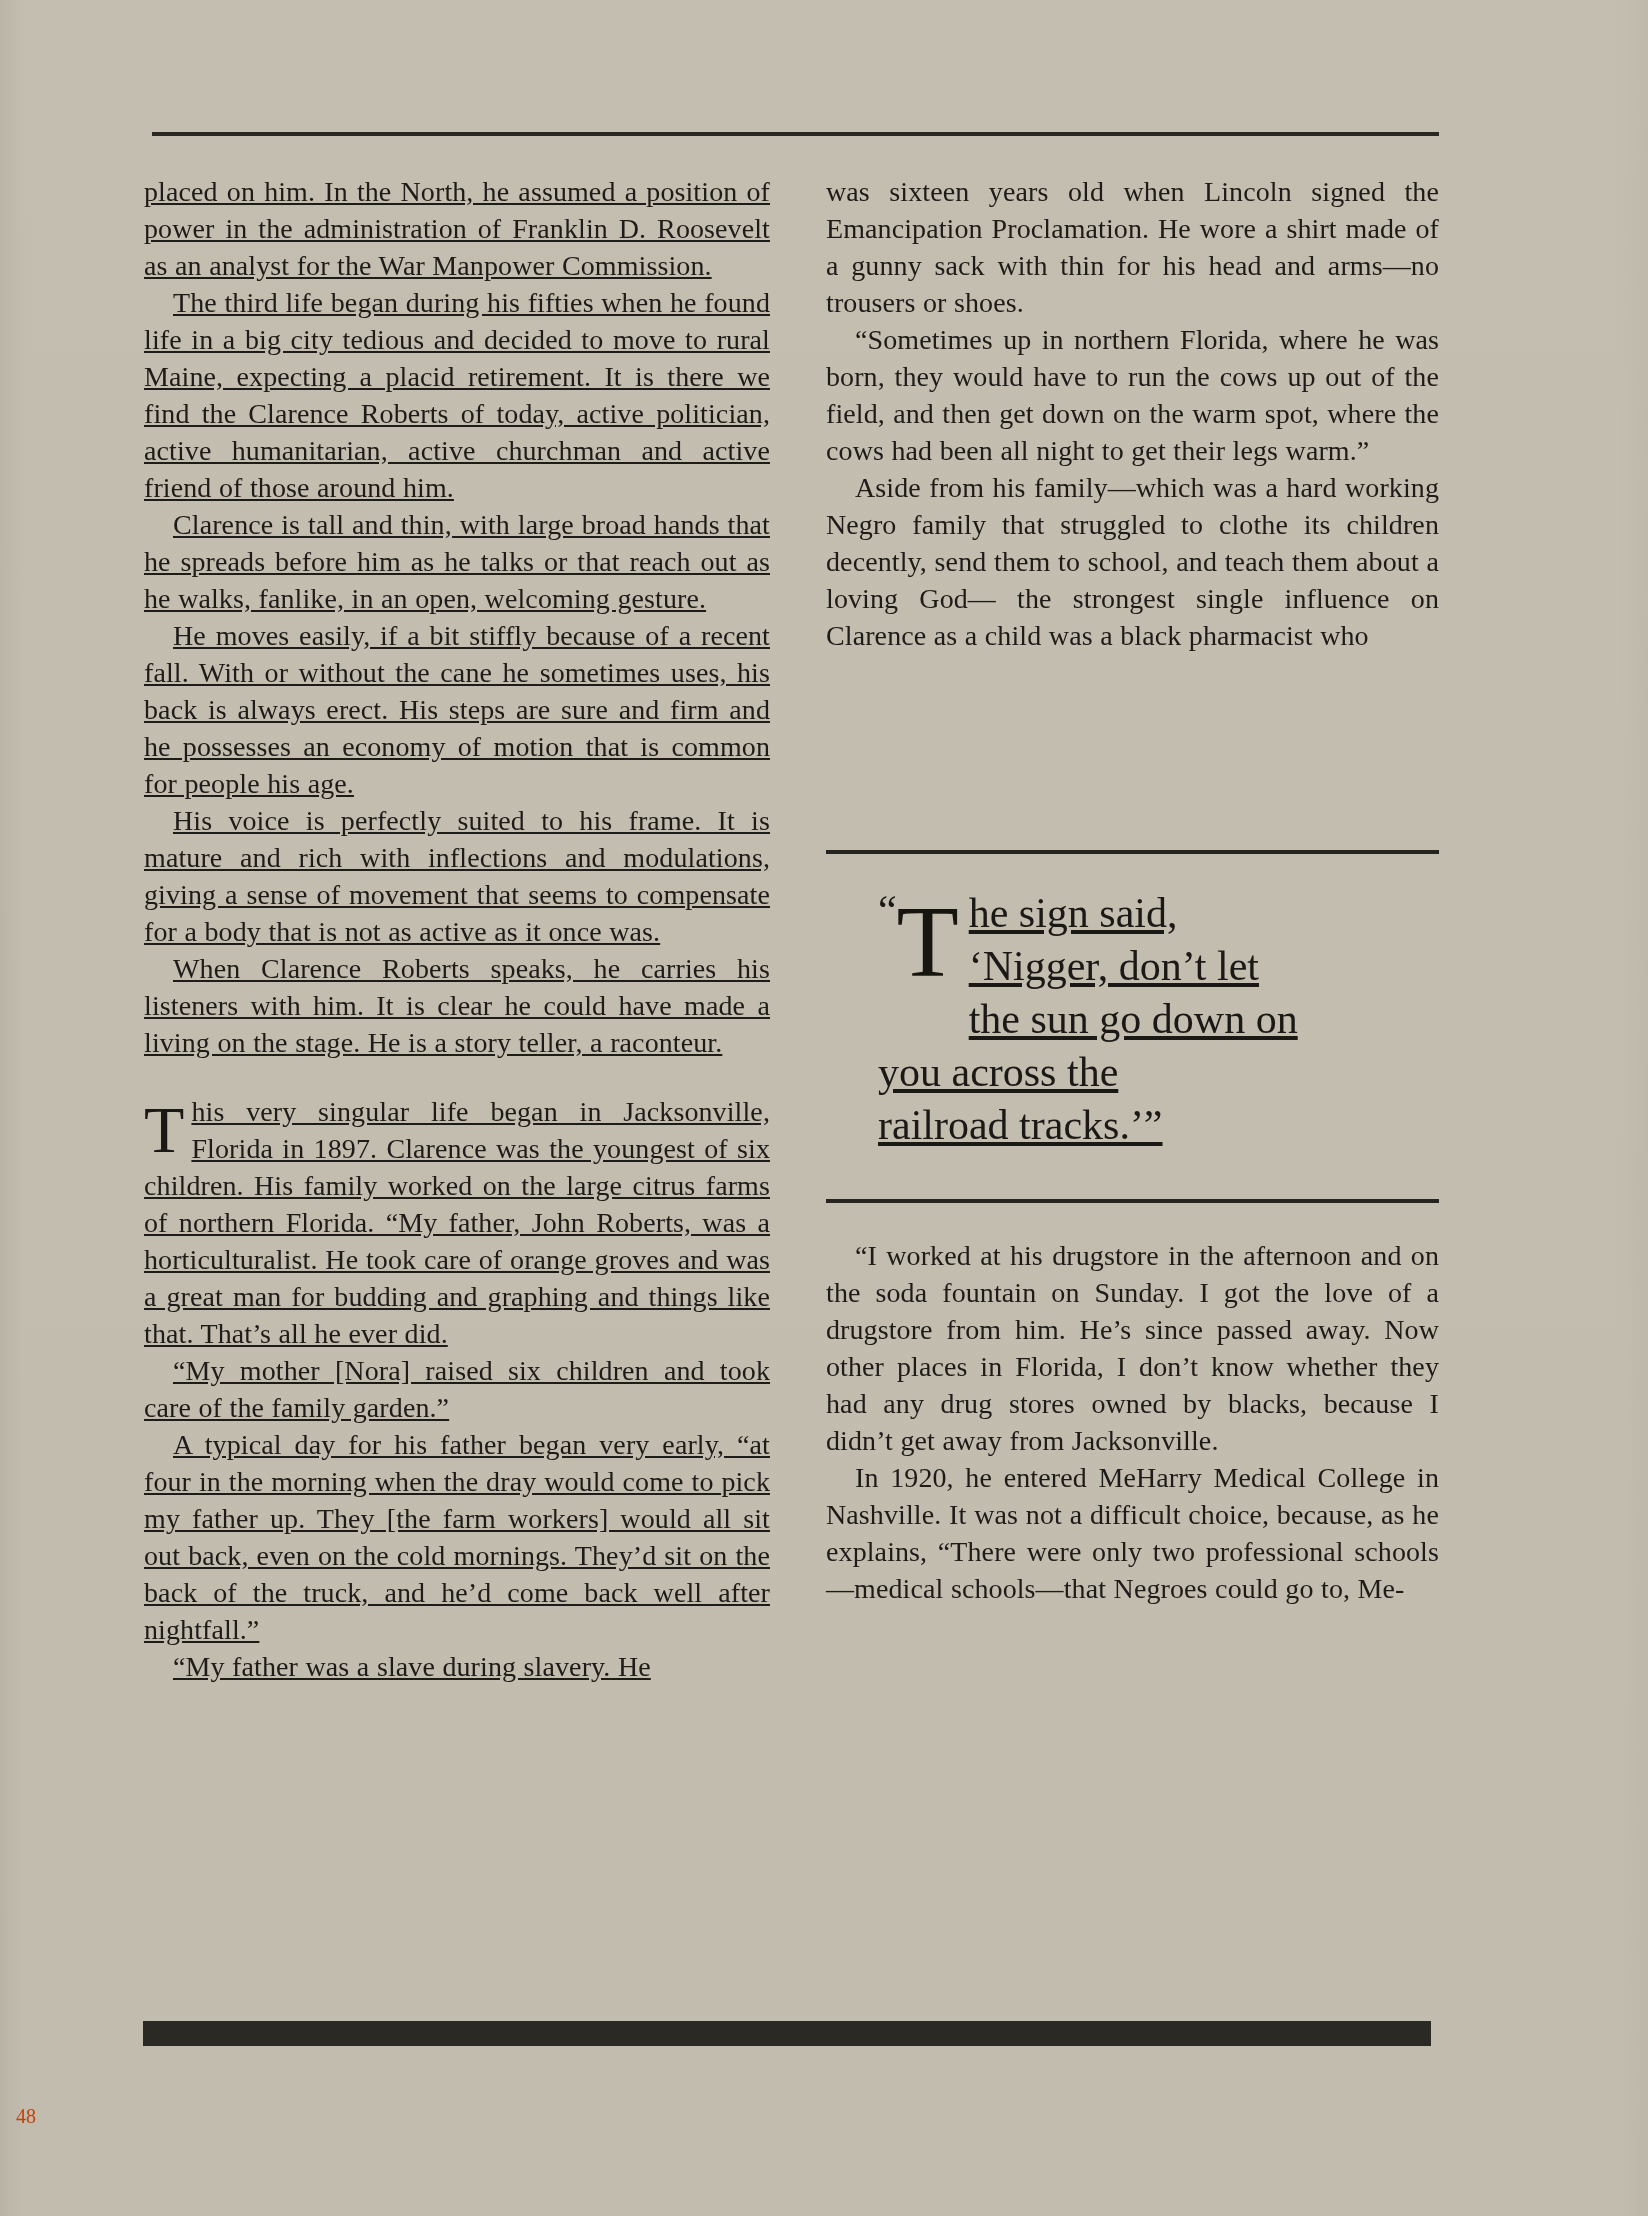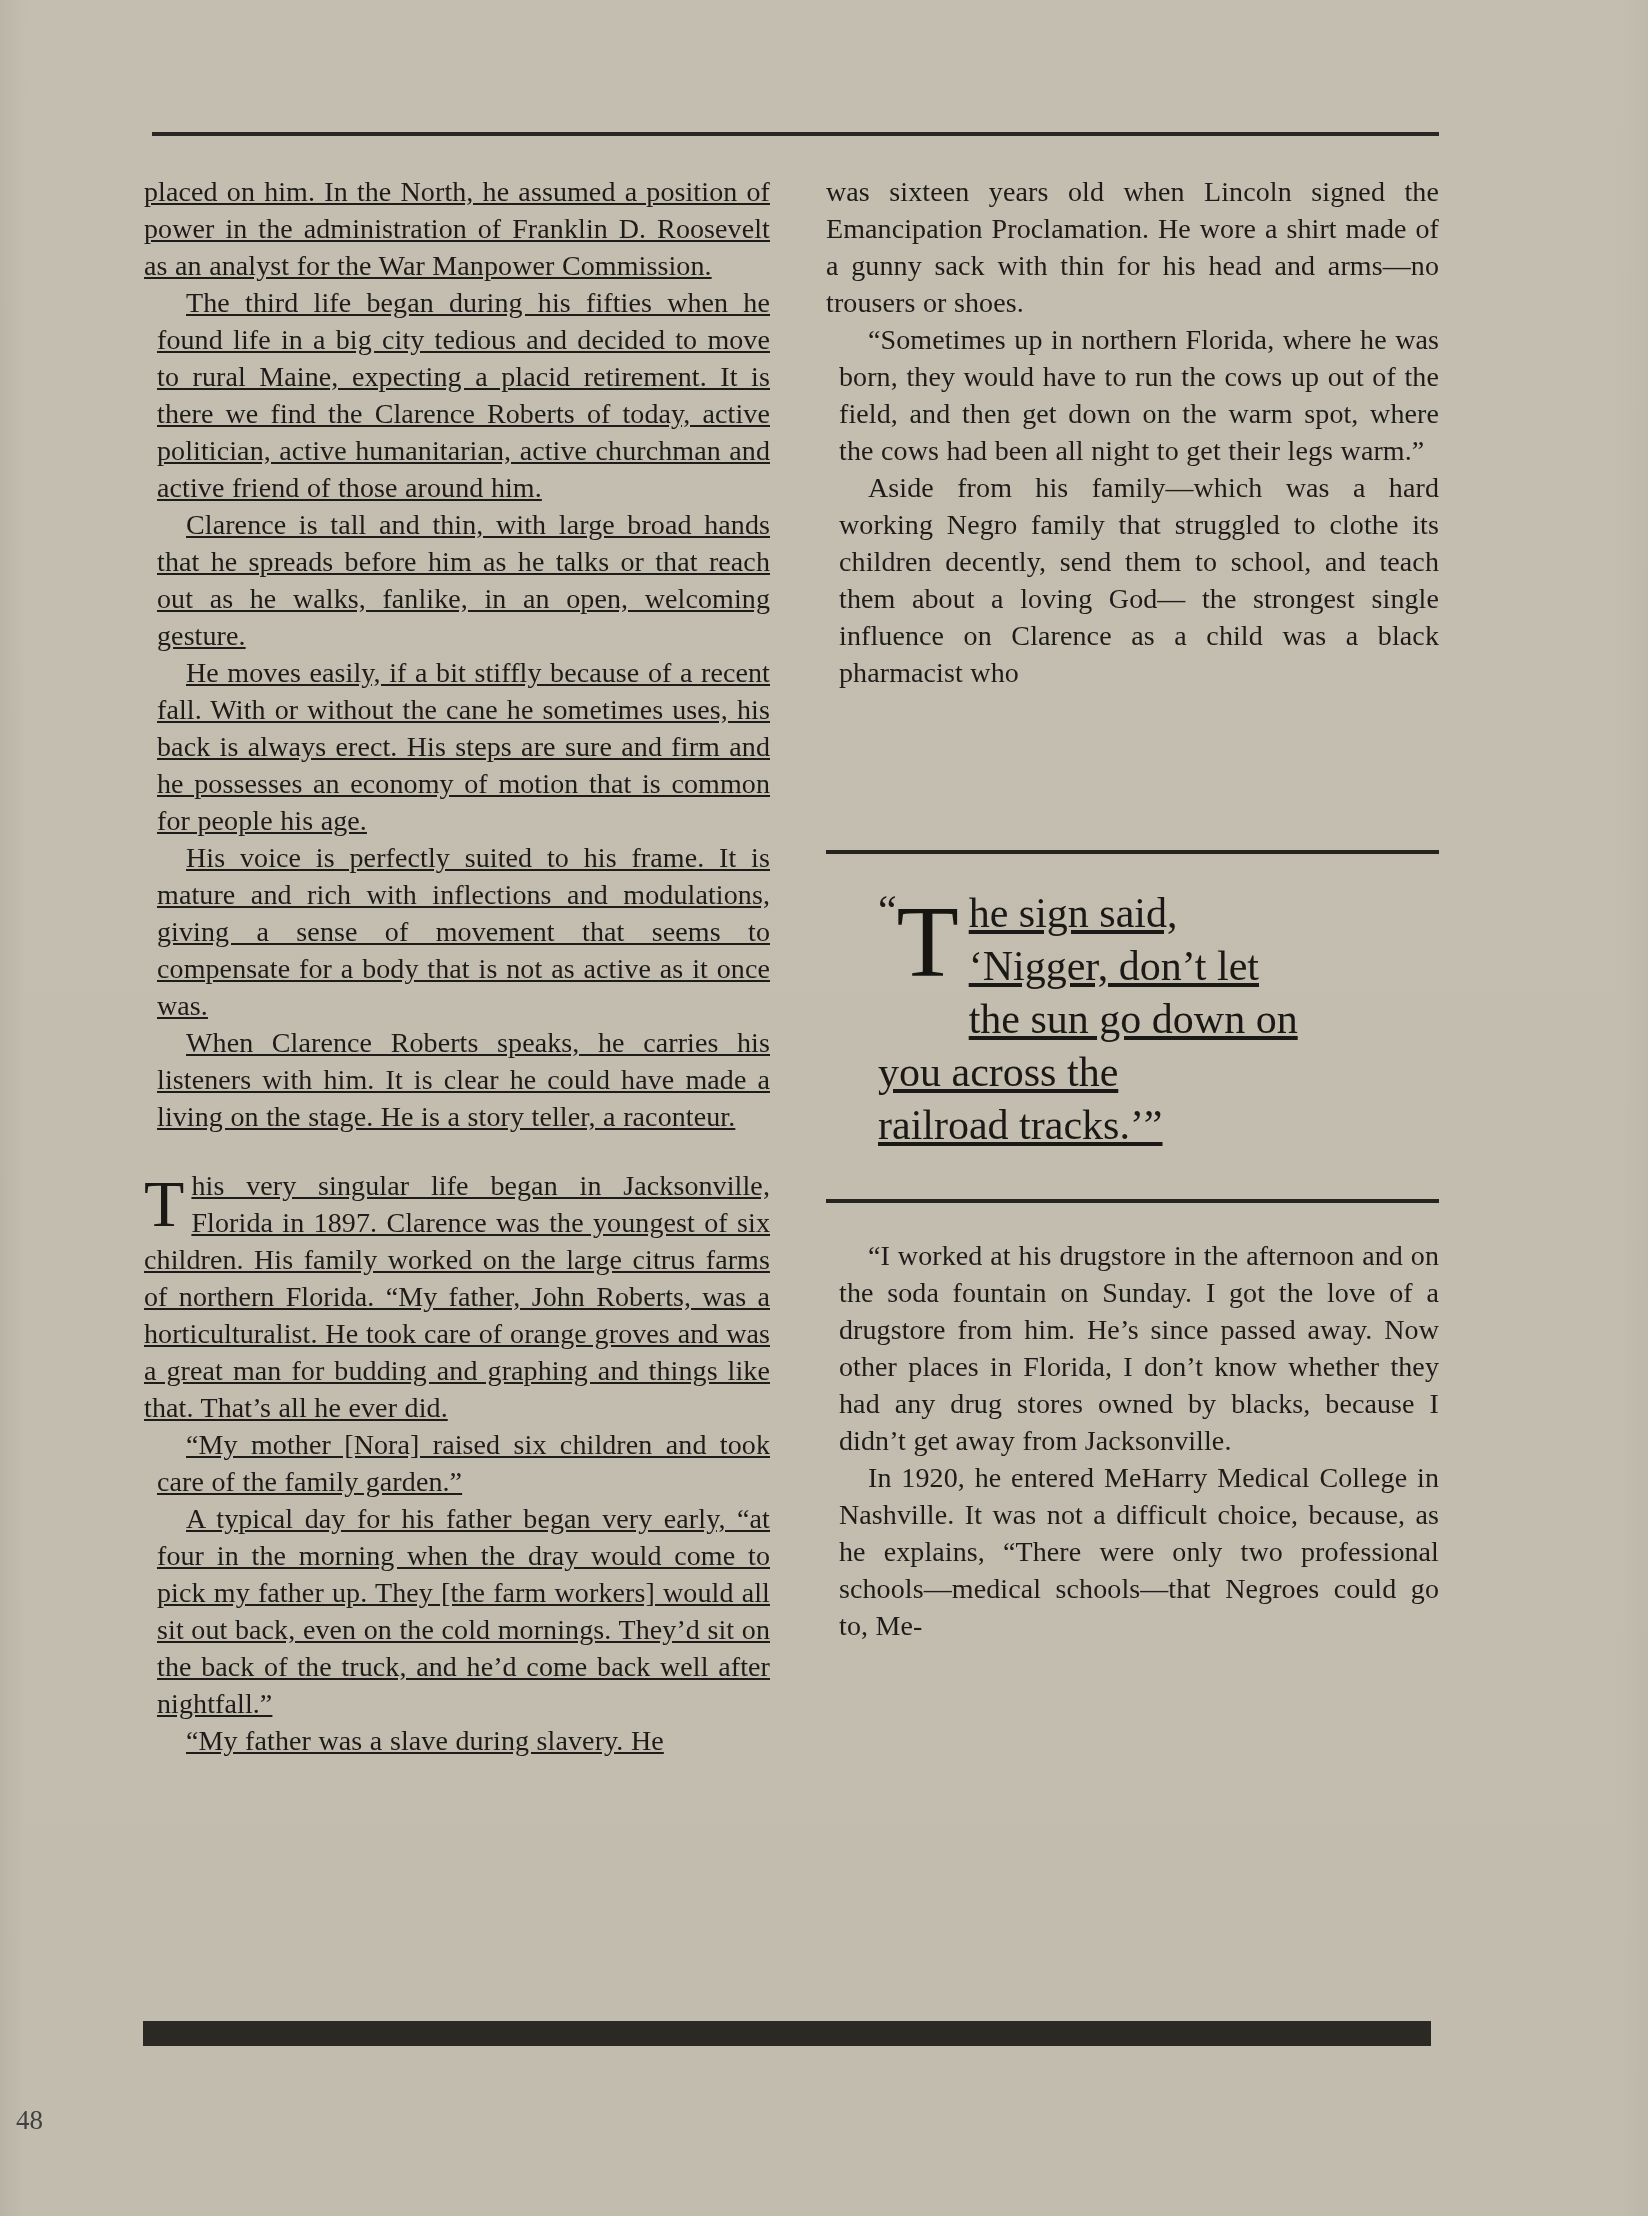--- a/index.html
+++ b/index.html
@@ -29,21 +29,21 @@
 
   .column p, .rc-block p {
     margin: 0;
     font-size: 28px;
     line-height: 37px;
     text-align: justify;
     letter-spacing: 0.1px;
     word-spacing: 0.4px;
     hyphens: none;
   }
-  p.indent { text-indent: 29px; margin-left: 13px; }
+  p.indent { text-indent: 29px; }
   p.section-break { margin-top: 32px; }
 
   .dropcap {
     float: left;
     font-size: 66px;
     line-height: 66px;
     margin: 3.5px 7px 3.5px 0;
     color: #1b1916;
   }
 
@@ -73,22 +73,22 @@
     font-size: 102px;
     line-height: 102px;
     margin: 4.4px 9.8px 0 18.6px;
     color: #17150f;
   }
   .pq-lines { white-space: pre-line; text-decoration: underline; }
 
   .page-number {
     position: absolute;
     left: 16px; top: 2105px;
-    font-size: 27px;
-    color: #404040;
+    font-size: 20px;
+    color: #c2410c;
   }
 </style>
 </head>
 <body>
 
 <div class="rule top-rule"></div>
 
 <div class="column col-left">
     <p>placed on him. In the North, he assumed a position of power in the administration of Franklin D. Roosevelt as an analyst for the War Manpower Commission.</p>
     <p class="indent">The third life began during his fifties when he found life in a big city tedious and decided to move to rural Maine, expecting a placid retirement. It is there we find the Clarence Roberts of today, active politician, active humanitarian, active churchman and active friend of those around him.</p>

